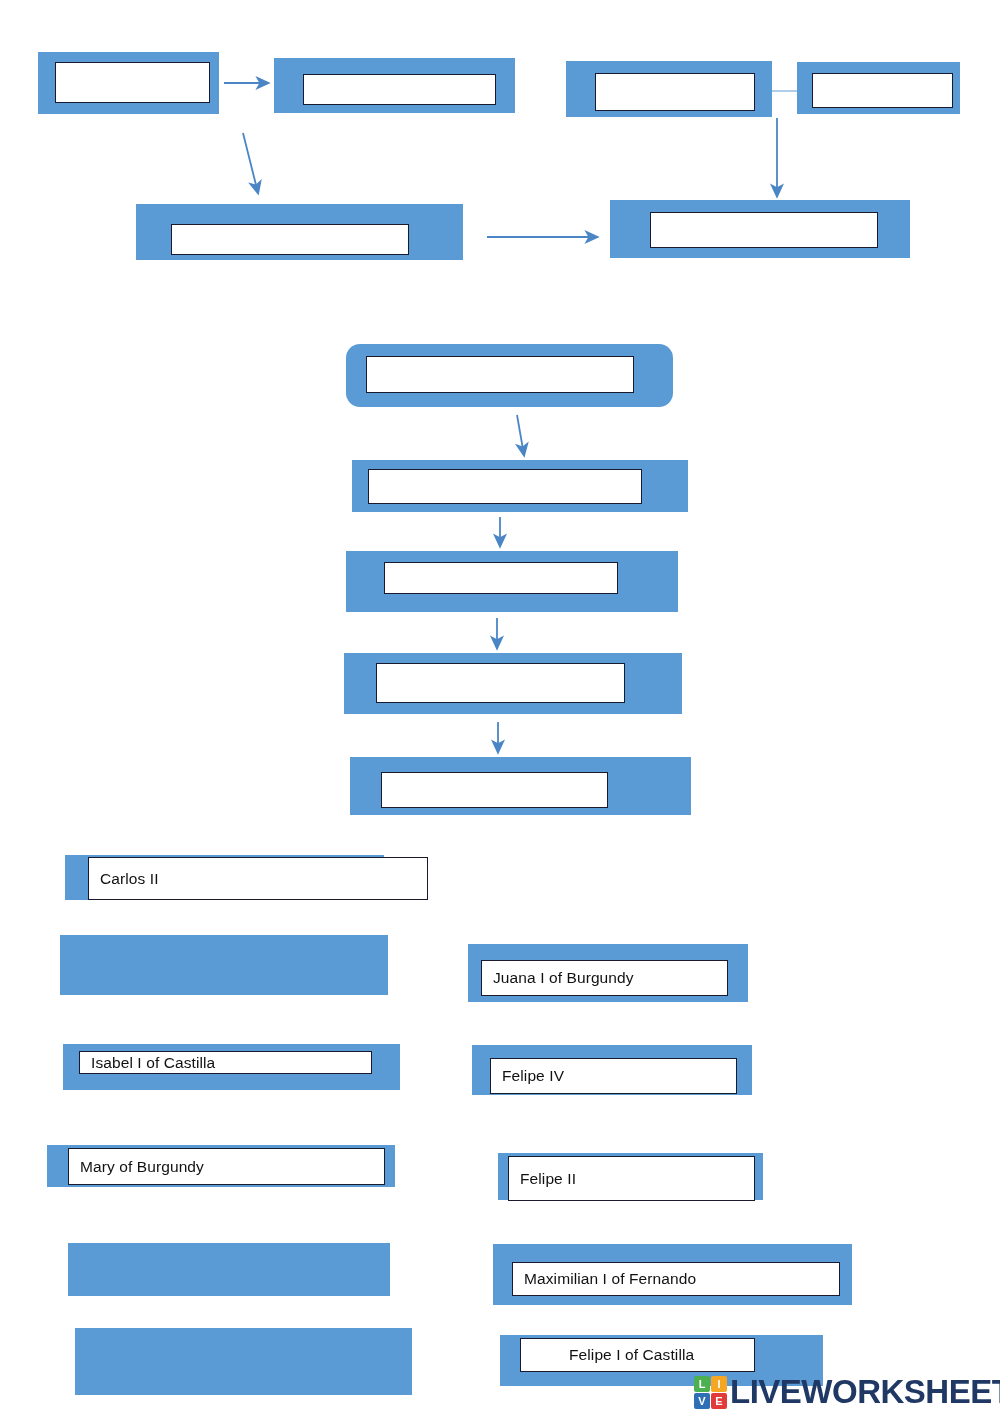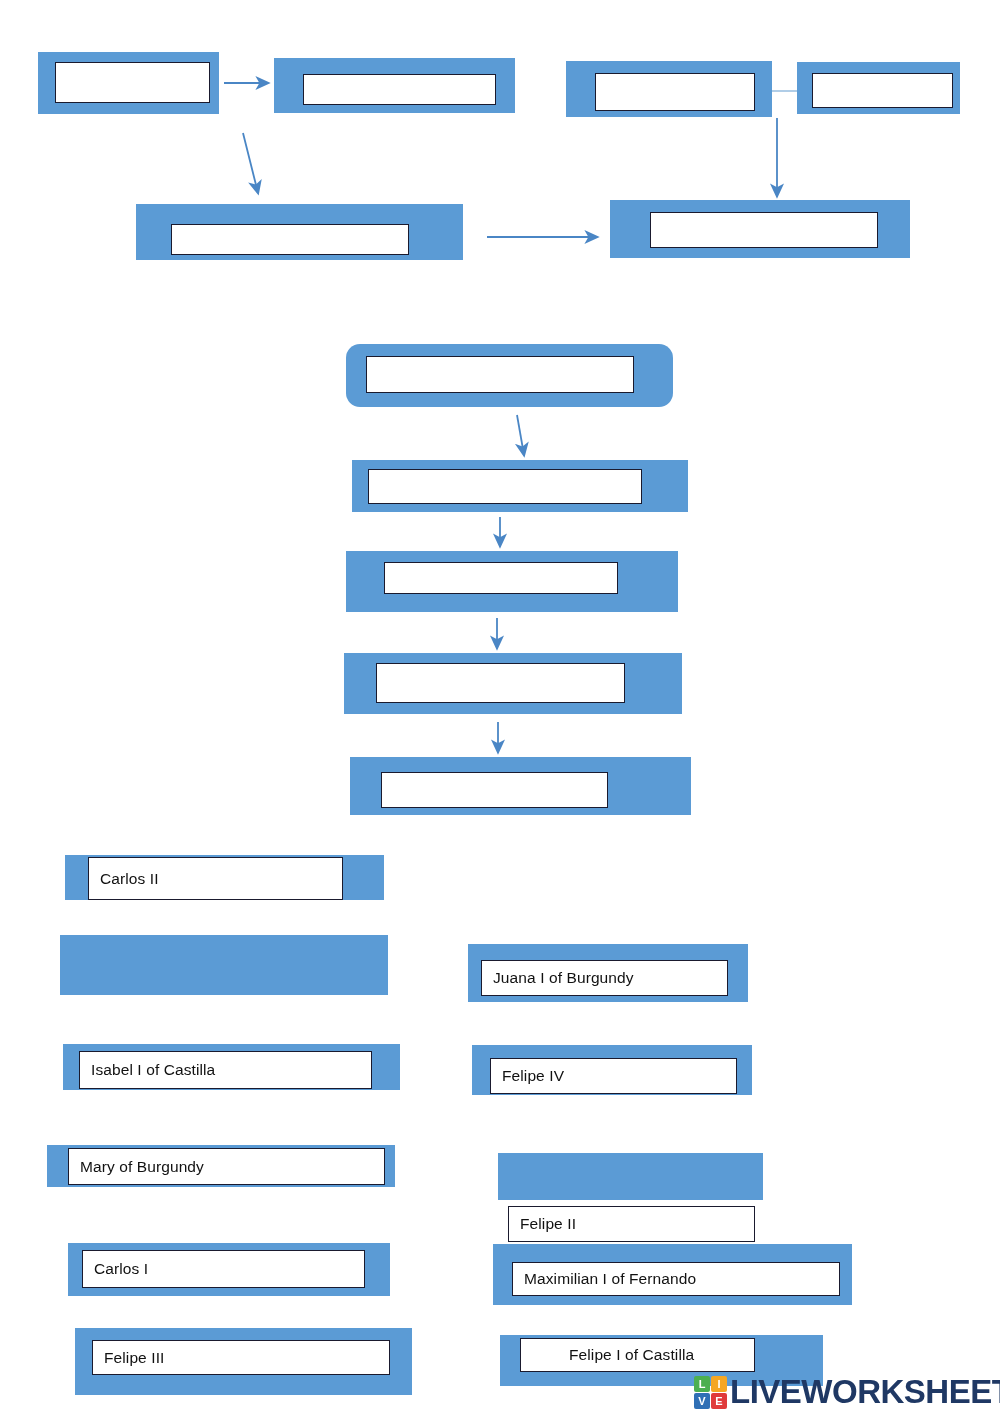--- a/index.html
+++ b/index.html
@@ -146,44 +146,42 @@
   <div class="bluebox" style="left:346px; top:551px; width:332px; height:61px;"></div>
   <div class="field blank" style="left:384px; top:562px; width:234px; height:32px;"></div>
 
   <div class="bluebox" style="left:344px; top:653px; width:338px; height:61px;"></div>
   <div class="field blank" style="left:376px; top:663px; width:249px; height:40px;"></div>
 
   <div class="bluebox" style="left:350px; top:757px; width:341px; height:58px;"></div>
   <div class="field blank" style="left:381px; top:772px; width:227px; height:36px;"></div>
 
   <div class="bluebox" style="left:65px; top:855px; width:319px; height:45px;"></div>
-  <div class="field" style="left:88px; top:857px; width:255px; height:43px;">Carlos II</div>
+  <div class="field" style="left:88px; top:857px; width:340px; height:43px;">Carlos II</div>
 
   <div class="bluebox" style="left:60px; top:935px; width:328px; height:60px;"></div>
 
   <div class="bluebox" style="left:63px; top:1044px; width:337px; height:46px;"></div>
-  <div class="field" style="left:79px; top:1051px; width:293px; height:38px;">Isabel I of Castilla</div>
+  <div class="field" style="left:79px; top:1051px; width:293px; height:23px;">Isabel I of Castilla</div>
 
   <div class="bluebox" style="left:47px; top:1145px; width:348px; height:42px;"></div>
   <div class="field" style="left:68px; top:1148px; width:317px; height:37px;">Mary of Burgundy</div>
 
   <div class="bluebox" style="left:68px; top:1243px; width:322px; height:53px;"></div>
-  <div class="field" style="left:82px; top:1250px; width:283px; height:38px;">Carlos I</div>
 
   <div class="bluebox" style="left:75px; top:1328px; width:337px; height:67px;"></div>
-  <div class="field" style="left:92px; top:1340px; width:298px; height:35px;">Felipe III</div>
 
   <div class="bluebox" style="left:468px; top:944px; width:280px; height:58px;"></div>
   <div class="field" style="left:481px; top:960px; width:247px; height:36px;">Juana I of Burgundy</div>
 
   <div class="bluebox" style="left:472px; top:1045px; width:280px; height:50px;"></div>
   <div class="field" style="left:490px; top:1058px; width:247px; height:36px;">Felipe IV</div>
 
   <div class="bluebox" style="left:498px; top:1153px; width:265px; height:47px;"></div>
-  <div class="field" style="left:508px; top:1206px; width:247px; height:36px;">Felipe II</div>
+  <div class="field" style="left:508px; top:1156px; width:247px; height:45px;">Felipe II</div>
 
   <div class="bluebox" style="left:493px; top:1244px; width:359px; height:61px;"></div>
   <div class="field" style="left:512px; top:1262px; width:328px; height:34px;">Maximilian I of Fernando</div>
 
   <div class="bluebox" style="left:500px; top:1335px; width:323px; height:51px;"></div>
   <div class="field" style="left:520px; top:1338px; width:235px; height:34px;padding-left:48px;">Felipe I of Castilla</div>
 
   <div id="lw-logo">
     <div id="lw-tiles">
       <div class="lw-tile" style="background: rgb(76, 175, 80);">L</div>

